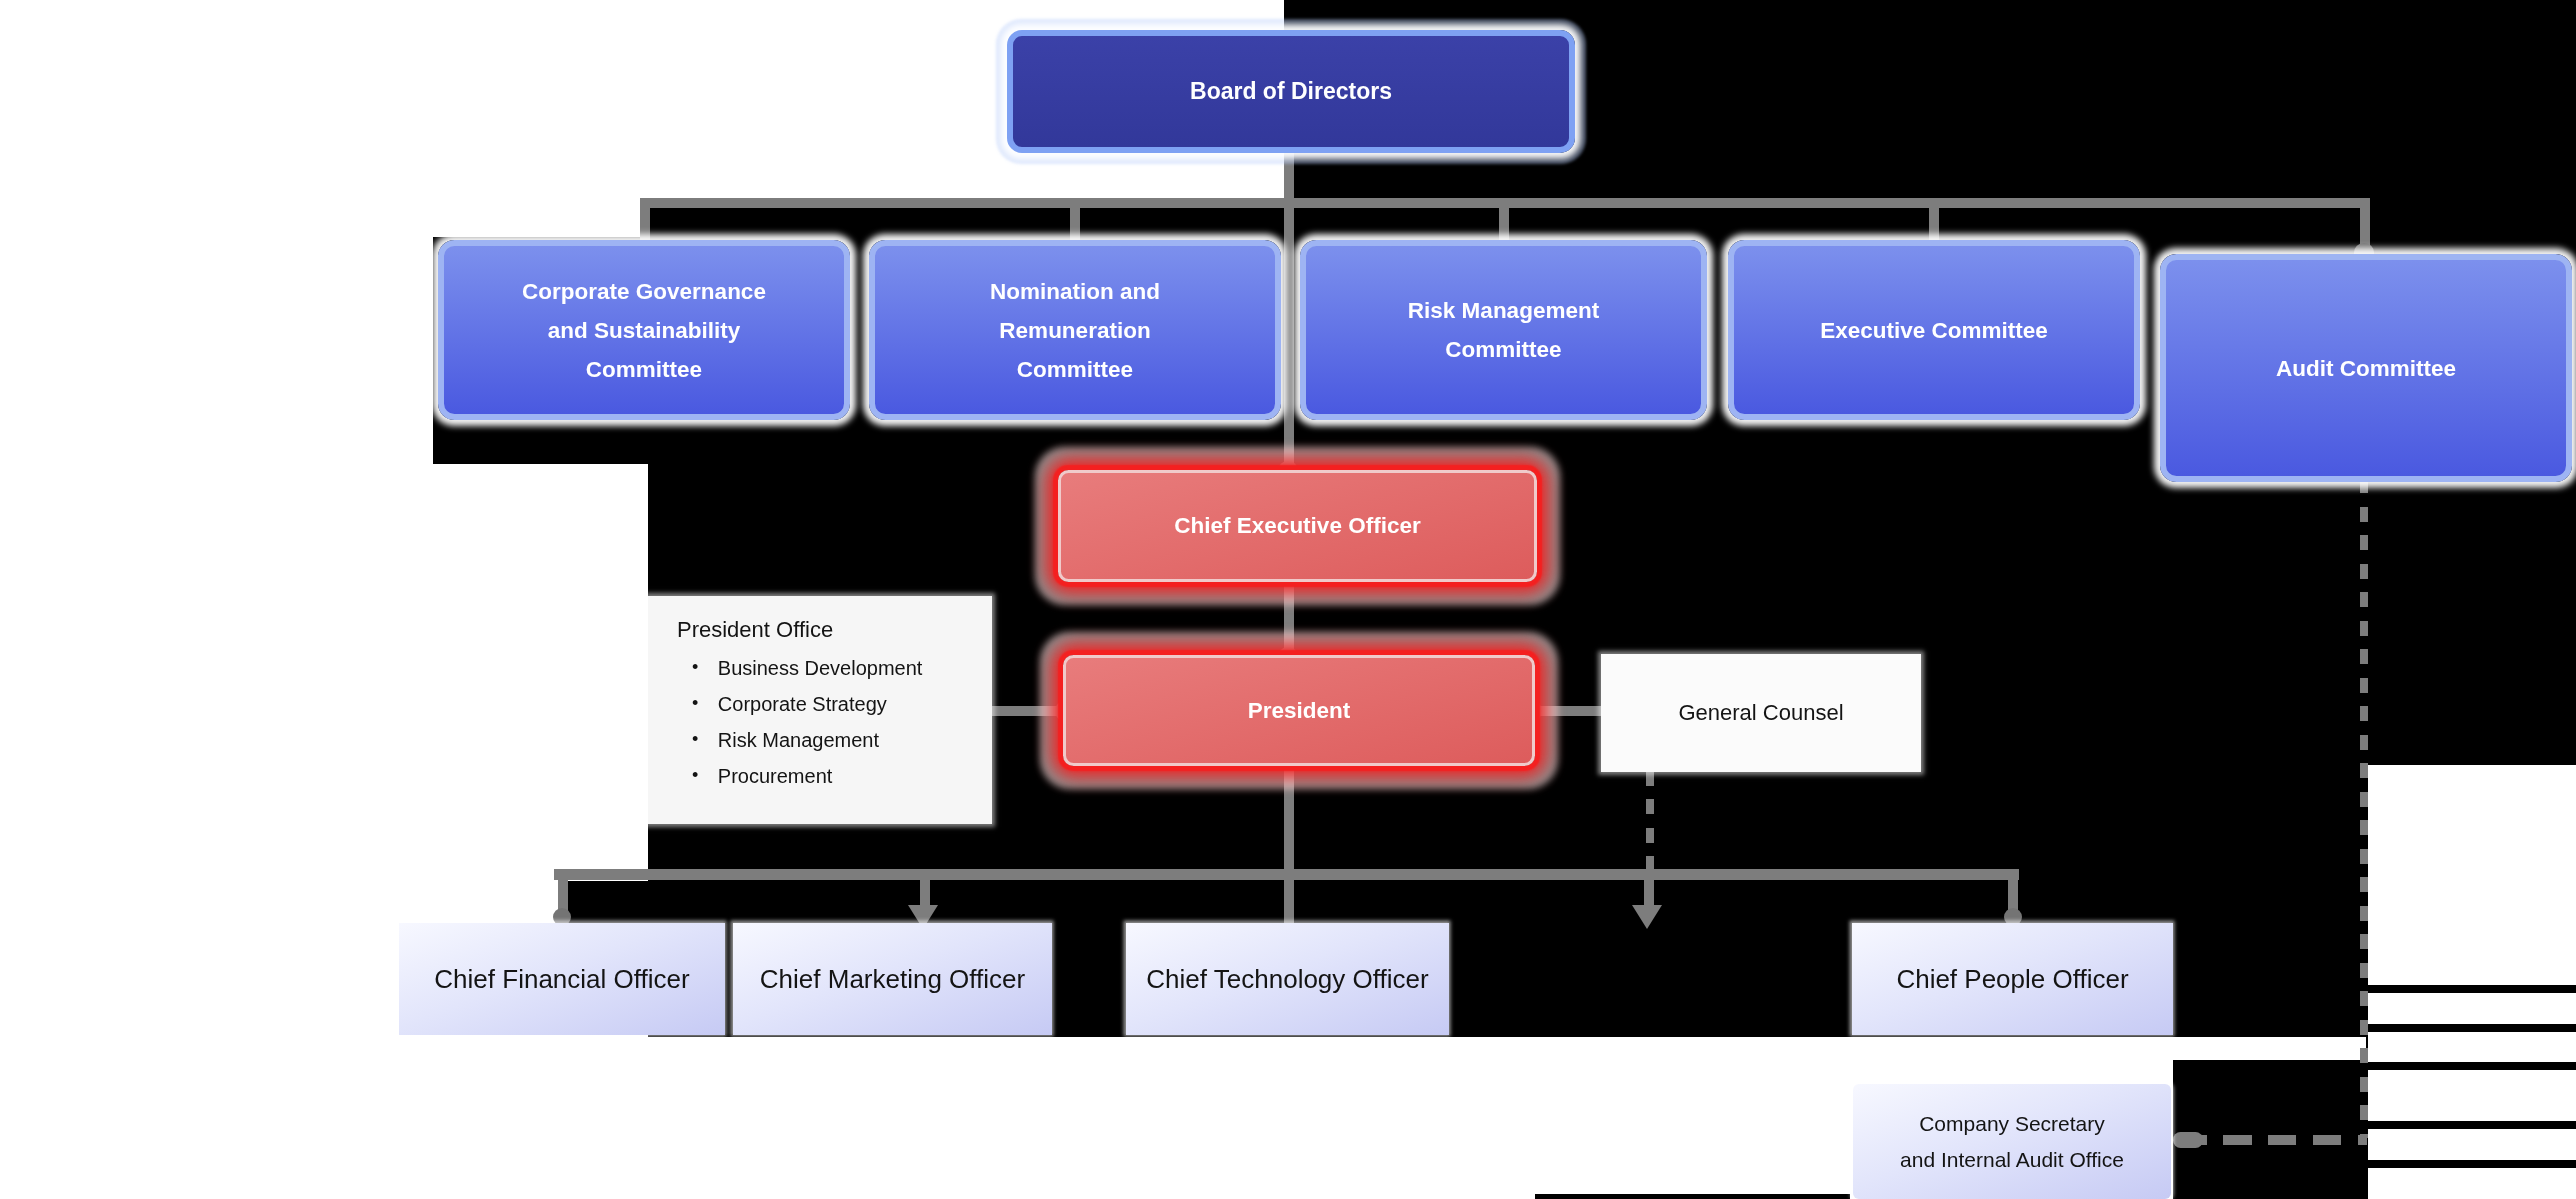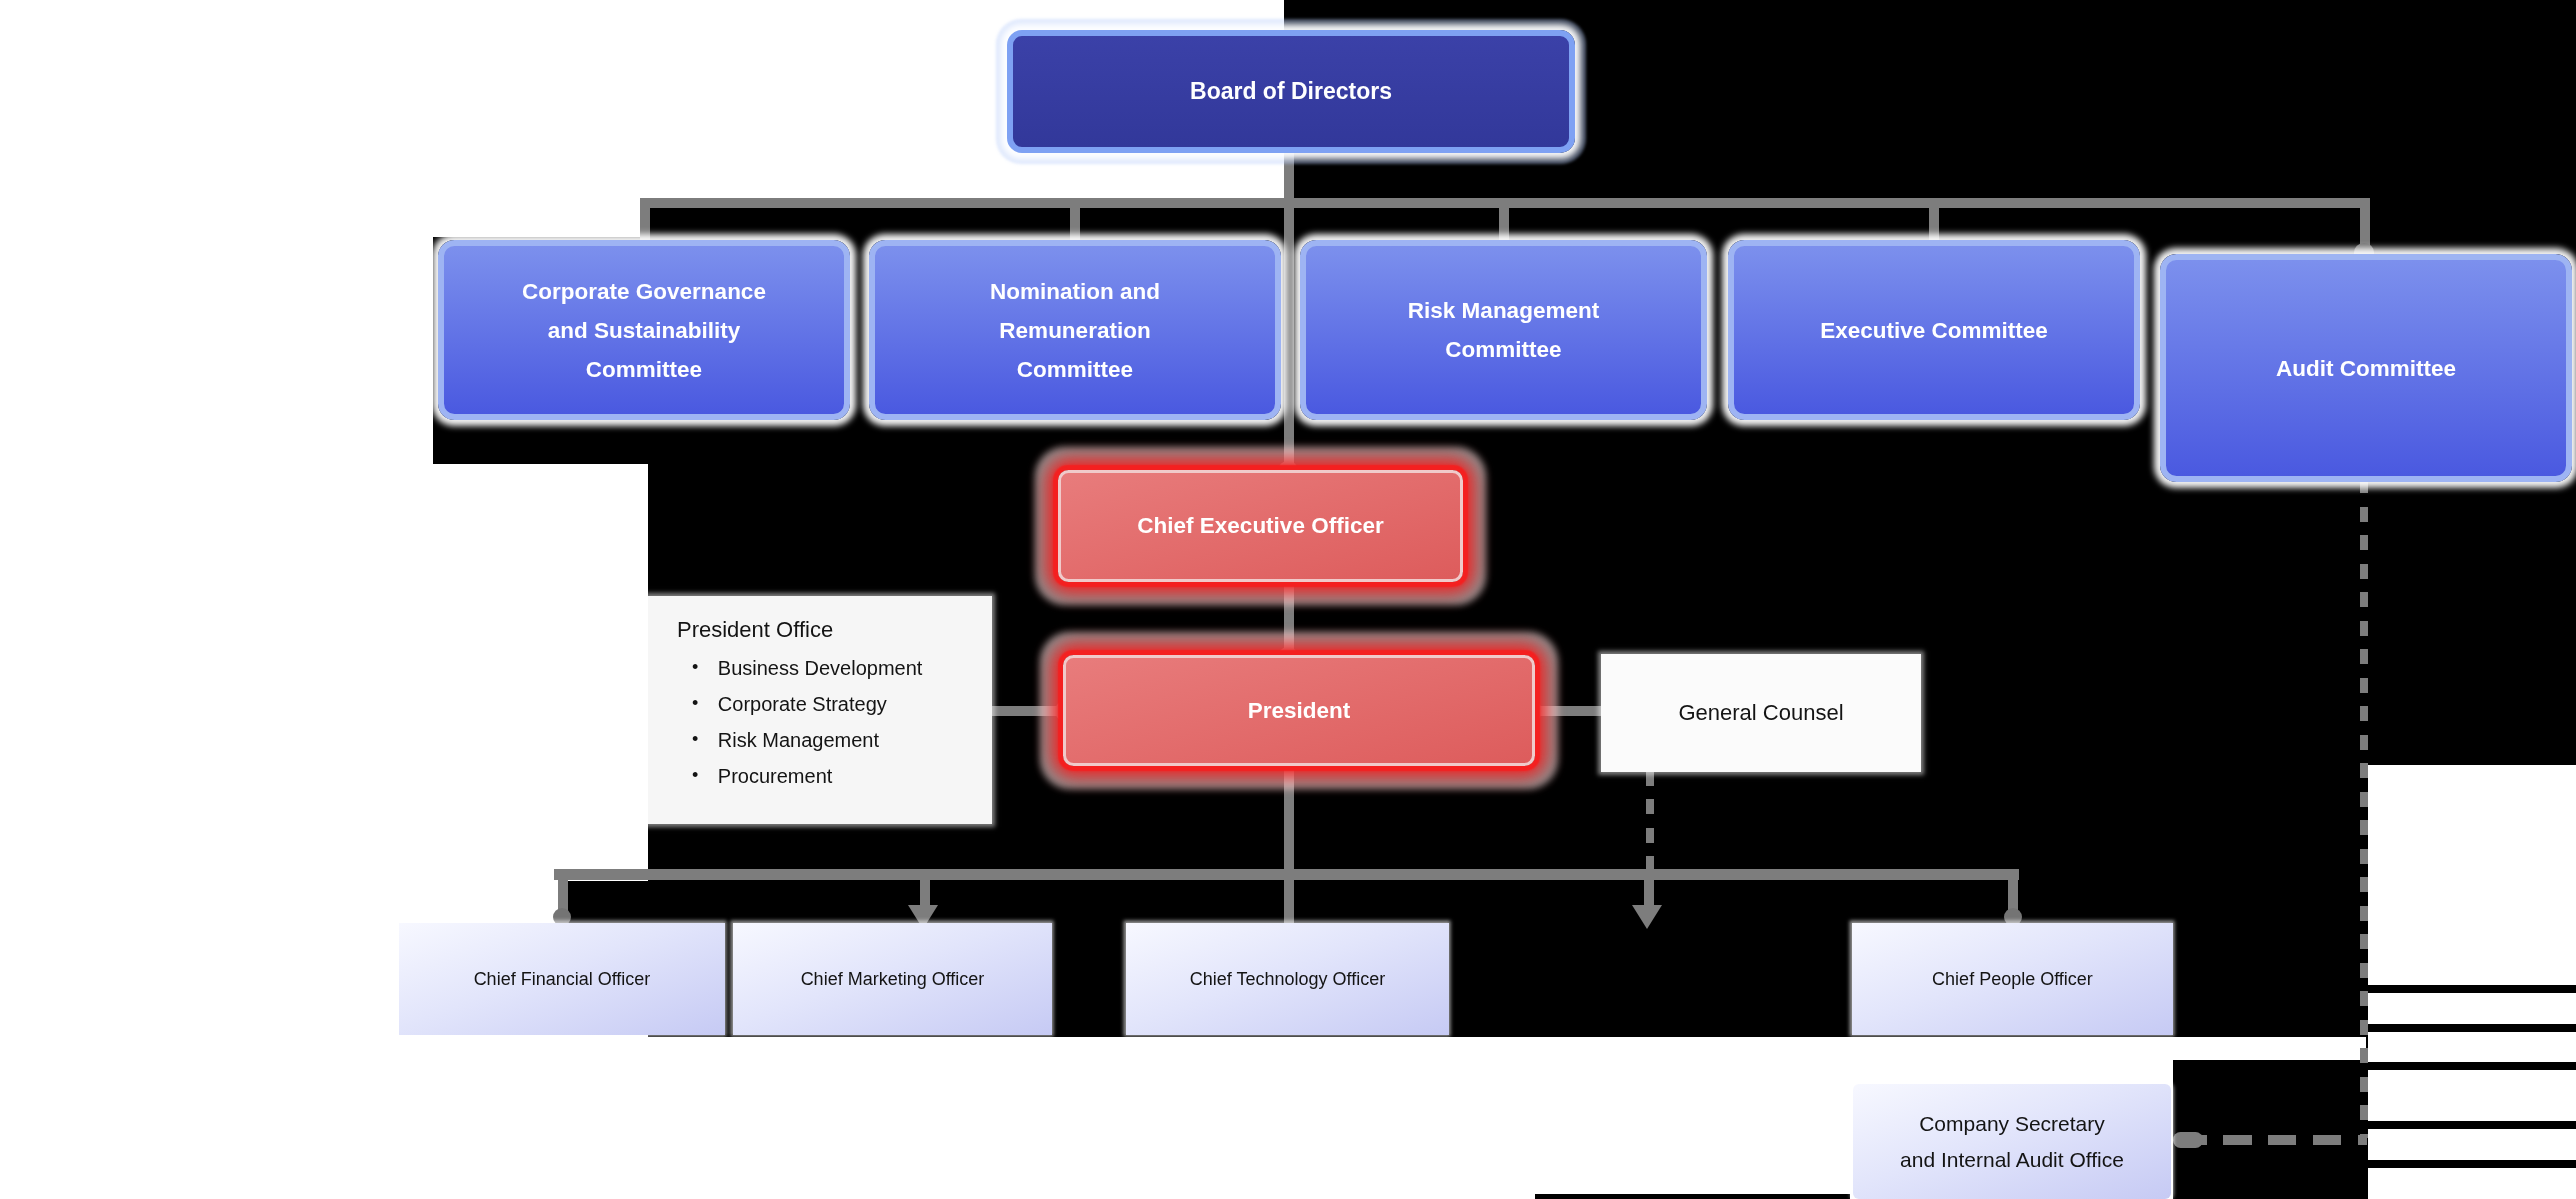--- a/index.html
+++ b/index.html
@@ -33,21 +33,21 @@
          color:var(--white);font-size:23px;font-weight:bold;}
   .committee{background:linear-gradient(180deg,var(--comm-a),var(--comm-b));
          border:6.7px solid var(--comm-border);border-radius:16.5px;
          box-shadow:0 0 6px 5.2px rgba(255,255,255,.95);
          color:var(--white);font-size:22.5px;font-weight:bold;line-height:39px;}
   .redbox{background:linear-gradient(165deg,var(--red-a) 0%,var(--red-b) 100%);
          border:3px solid #f0caca;border-radius:10.5px;
          box-shadow:0 0 1.5px 4.5px var(--red-border), 0 0 16.5px 12px rgba(244,32,32,.95), 0 0 7.5px 22.5px rgba(255,255,255,.55);
          color:var(--white);font-size:22.5px;font-weight:bold;}
   .lavender{background:linear-gradient(160deg,#f7f8ff 0%,#e2e5fb 45%,var(--lav-b) 100%);
-         color:var(--ink);font-size:18px;font-weight:400;
+         color:var(--ink);font-size:26px;font-weight:400;
          box-shadow:0 0 3.7px 2.2px rgba(255,255,255,.6);}
   .whitebox{background:var(--gc-bg);color:var(--ink);font-size:22px;font-weight:400;
          box-shadow:0 0 4.5px 3px rgba(255,255,255,.5);}
   .panel{position:absolute;background:var(--panel-bg);color:var(--ink);
          box-shadow:0 0 4.5px 3px rgba(255,255,255,.5);}
   .panel .hd{position:absolute;left:29px;top:21px;font-size:22px;}
   .panel .it{position:absolute;left:44px;font-size:20px;display:flex;gap:19.5px;}
   .panel .it .b{font-size:18px;}
   .rp-line{position:absolute;left:0;width:208px;height:7.5px;background:#000;}
 </style>
@@ -136,21 +136,21 @@
     <span>Risk Management
 Committee</span>
   </div>
   <div class="node committee" style="left:1728px;top:240px;width:412px;height:180px;">
     <span>Executive Committee</span>
   </div>
   <div class="node committee" style="left:2160px;top:254px;width:412px;height:228px;">
     <span>Audit Committee</span>
   </div>
 
-  <div class="node redbox" style="left:1058px;top:470px;width:405px;height:112px;">
+  <div class="node redbox" style="left:1058px;top:470px;width:479px;height:112px;">
     <span>Chief Executive Officer</span>
   </div>
   <div class="node redbox" style="left:1063px;top:655px;width:472px;height:111px;">
     <span>President</span>
   </div>
 
   <div class="panel" style="left:648px;top:596px;width:344px;height:228px;">
     <div class="hd">President Office</div>
     <div class="it" style="top:61px;">
       <span class="b">•</span>

